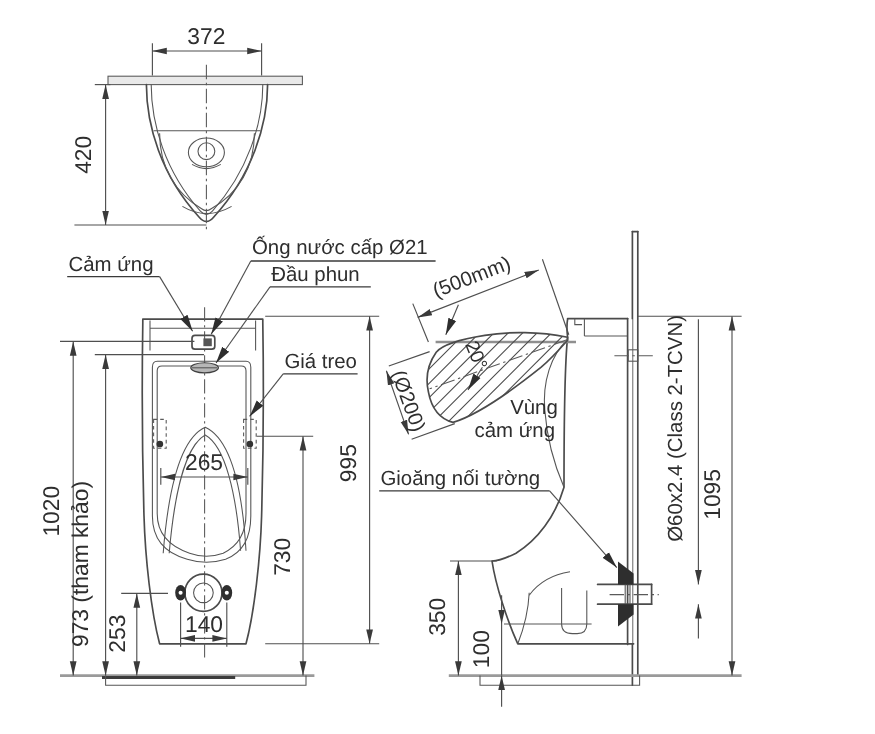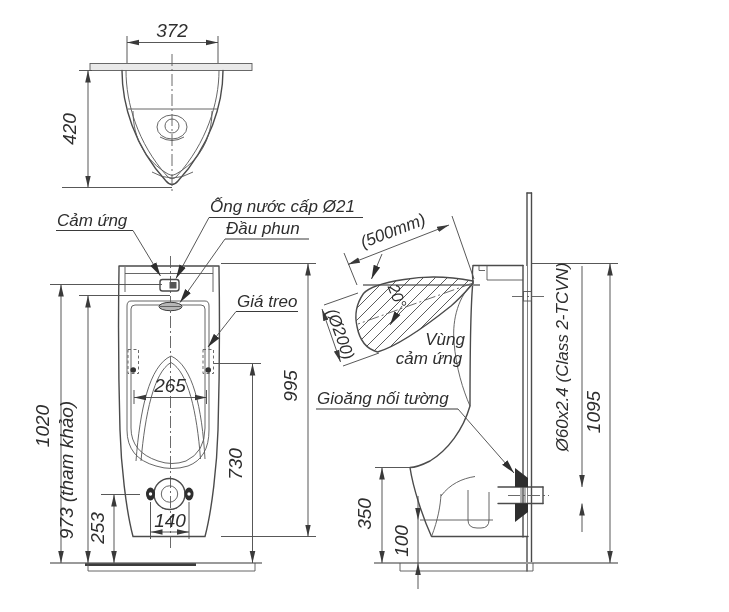--- a/index.html
+++ b/index.html
@@ -1,17 +1,17 @@
 <!DOCTYPE html>
 <html><head>
 <meta charset="utf-8">
 <style>
   html,body{margin:0;padding:0;background:#ffffff;}
   .canvas{position:relative;width:729px;height:612px;background:#ffffff;overflow:hidden;
-          font-family:"Liberation Sans","DejaVu Sans",sans-serif;font-style:italic;}
+          font-family:"Liberation Sans","DejaVu Sans",sans-serif;}
   svg{display:block;}
   text{fill:#2e2e2e;font-family:"Liberation Sans","DejaVu Sans",sans-serif;}
   .lbl{font-size:17px;}
   .dim{font-size:19px;}
   .dimS{font-size:17px;}
   .ang{font-size:16px;}
   .outline{fill:none;stroke:#4b4b4b;stroke-width:1.4;stroke-linecap:round;stroke-linejoin:round;}
   .thin{fill:none;stroke:#565656;stroke-width:0.9;}
   .dimln{fill:none;stroke:#4f4f4f;stroke-width:0.95;}
   .ctr{fill:none;stroke:#5a5a5a;stroke-width:0.9;stroke-dasharray:12 3 2 3;}

